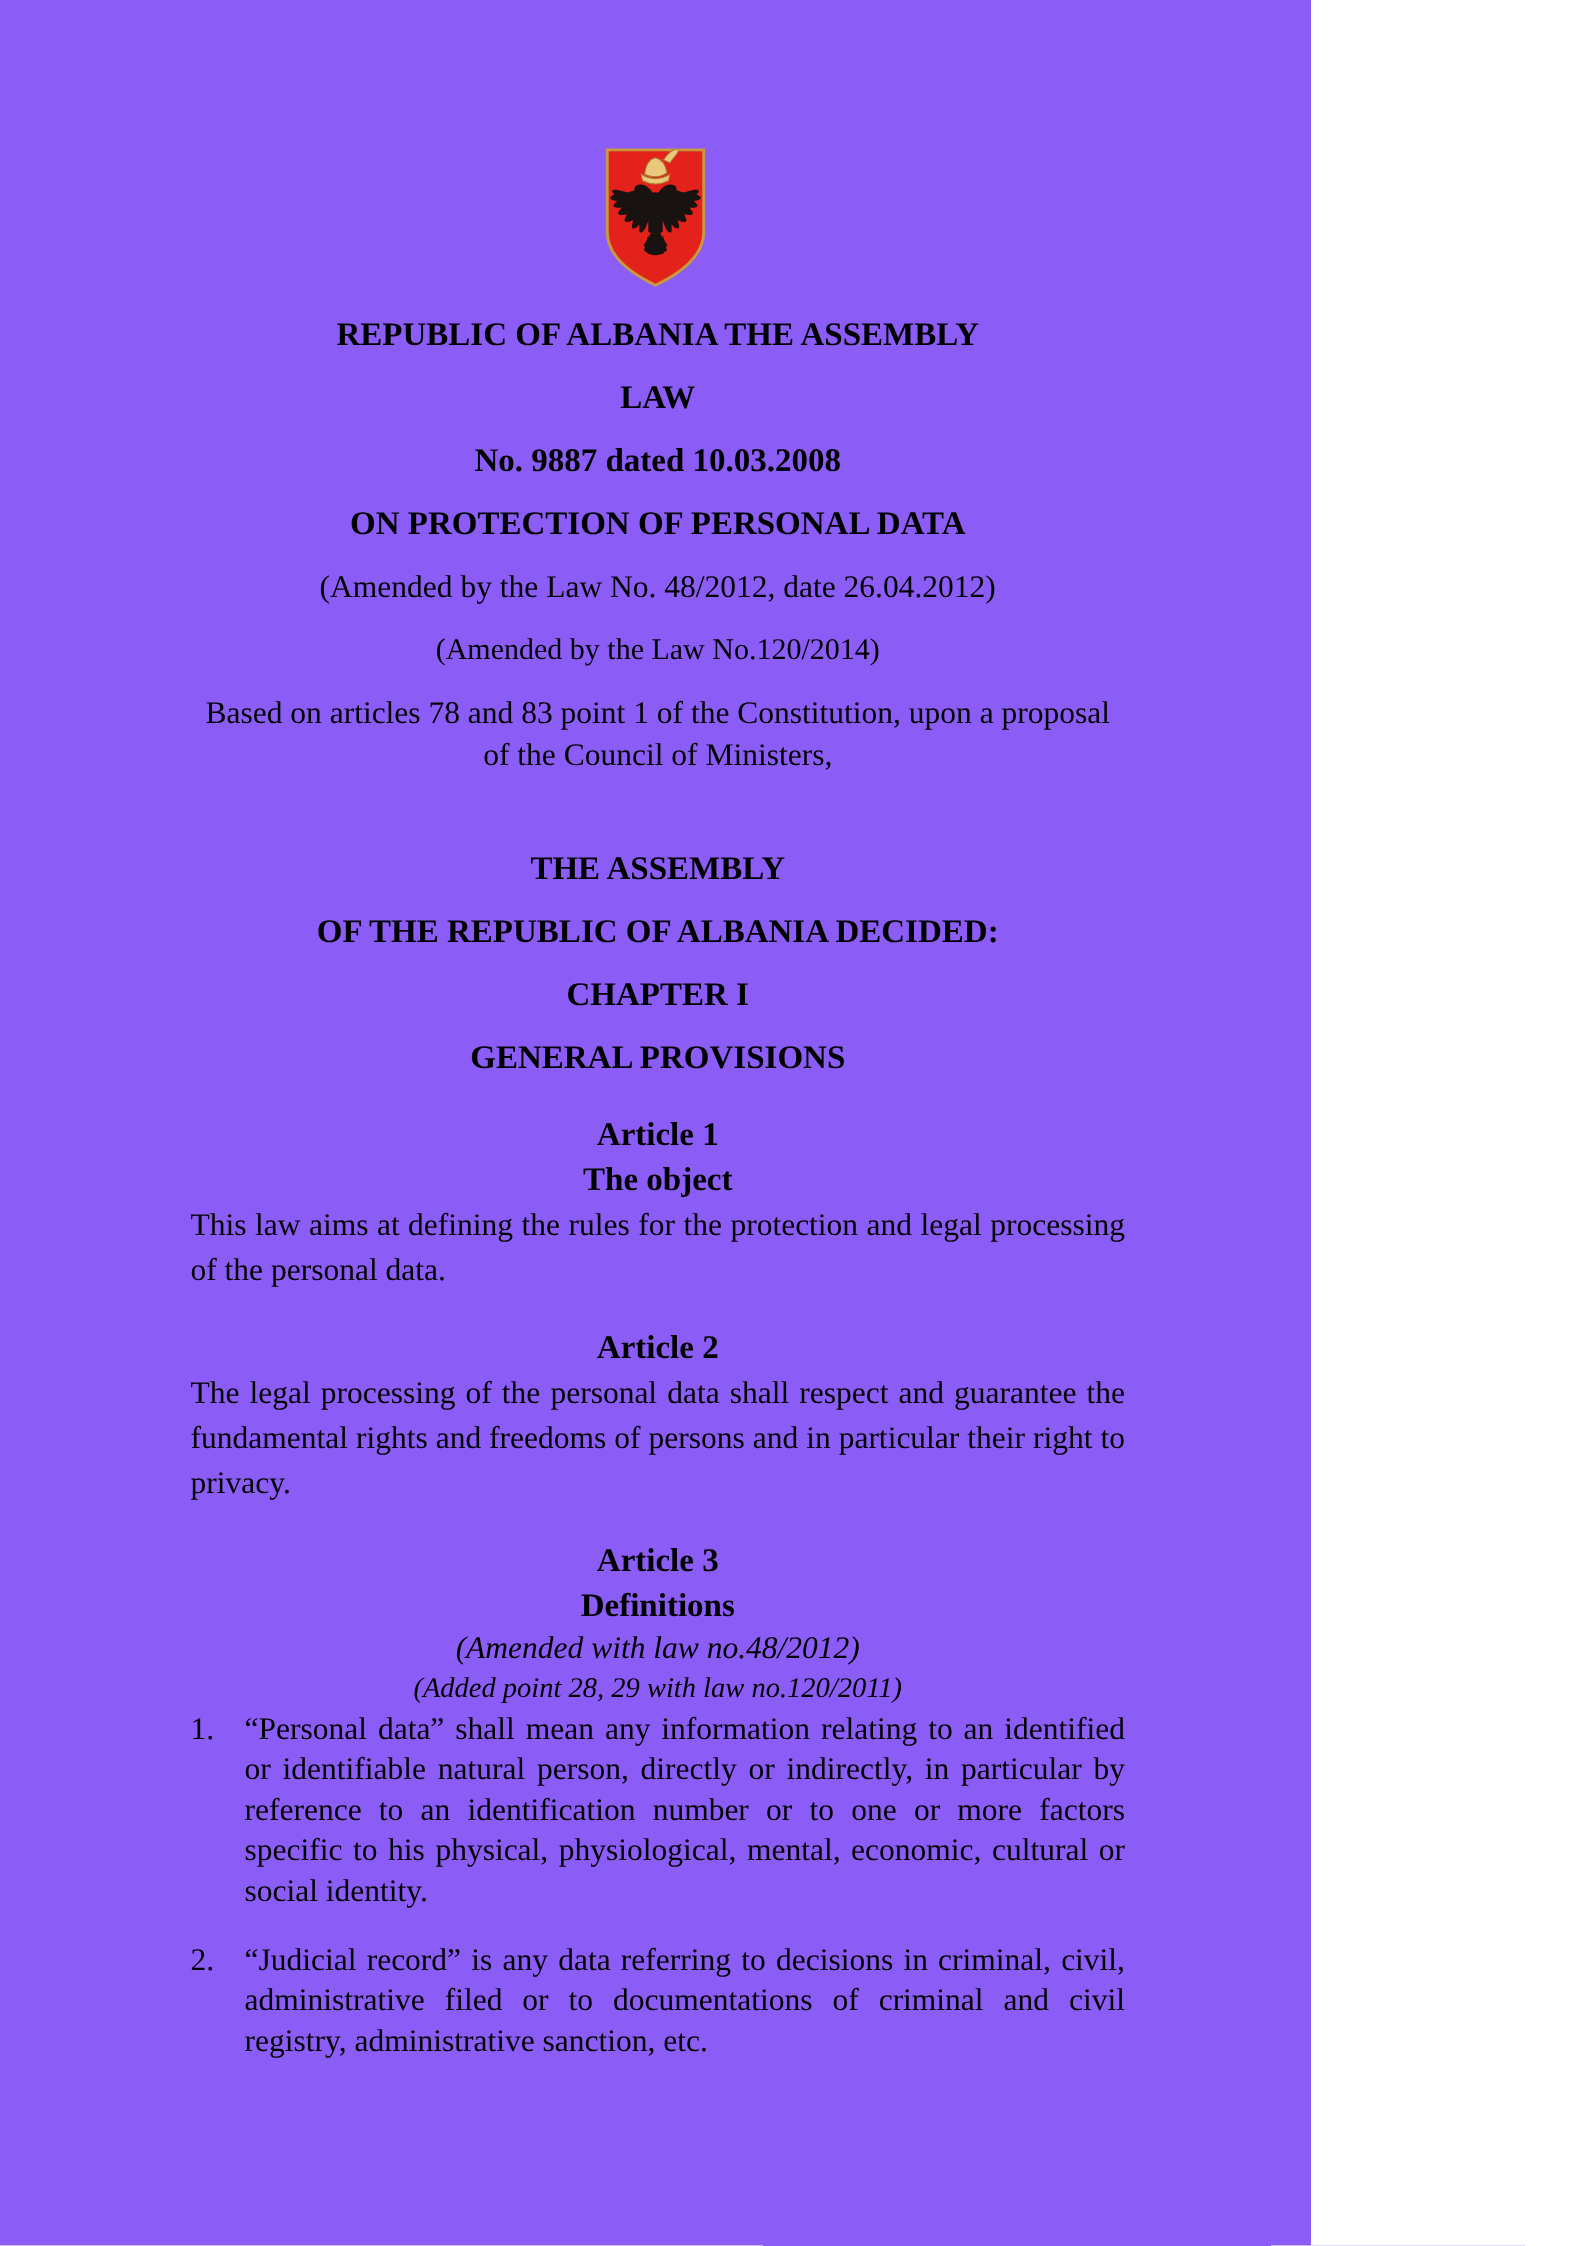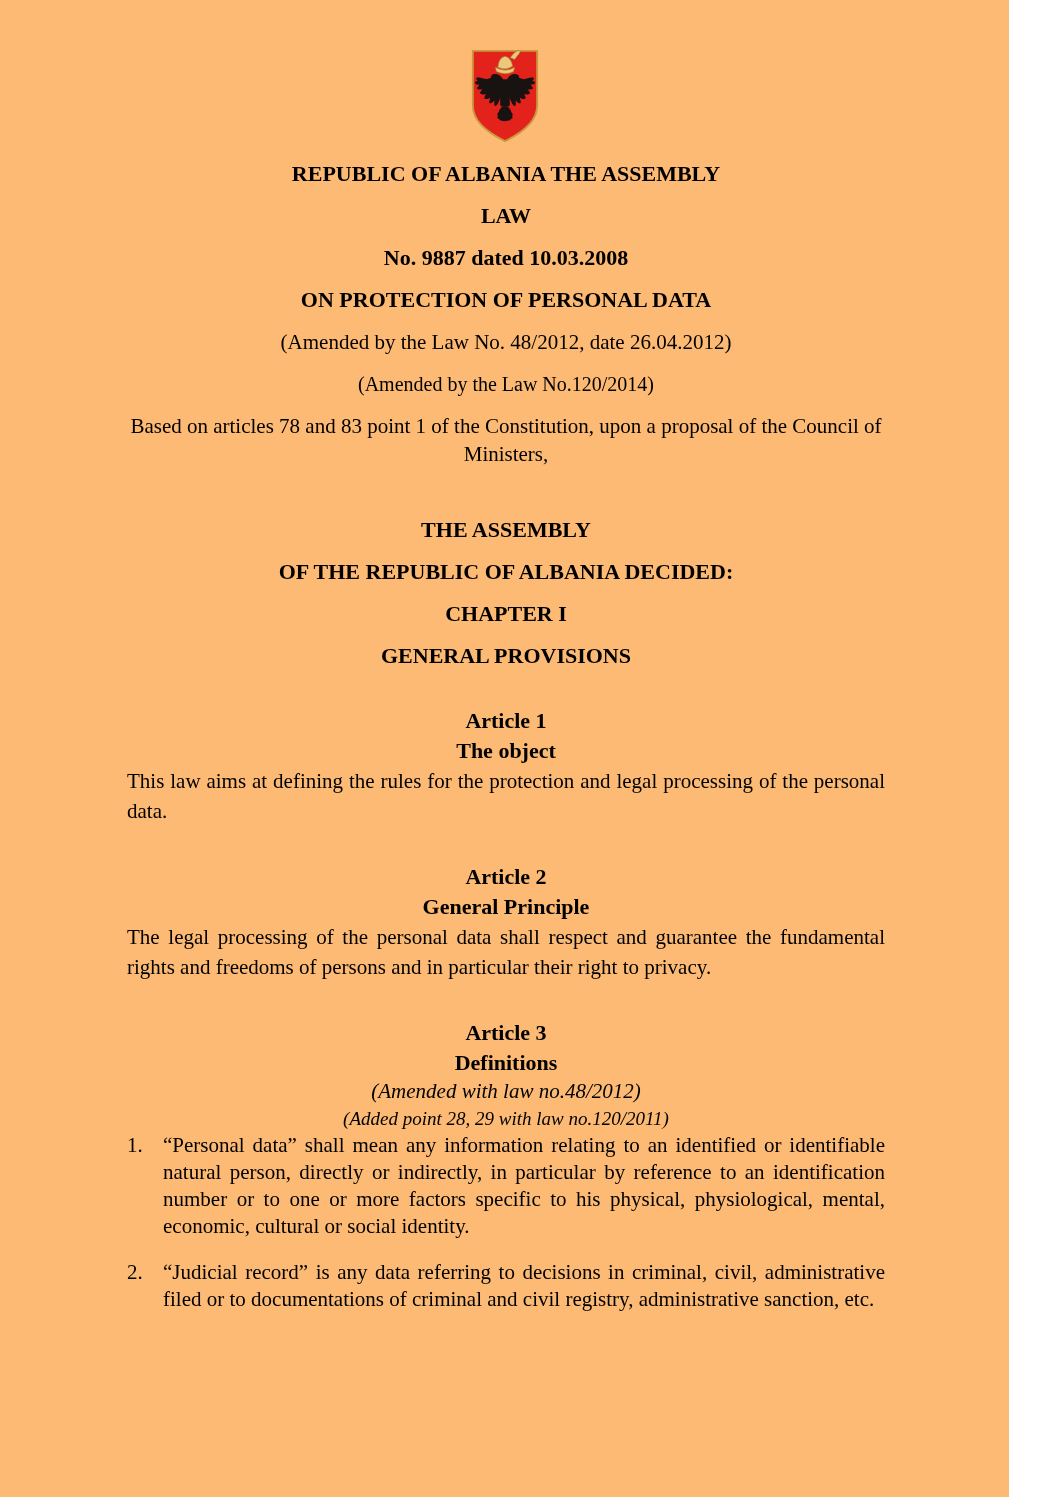--- a/index.html
+++ b/index.html
@@ -1,35 +1,35 @@
 <!DOCTYPE html>
 <html><head>
 <meta charset="utf-8">
 <style>
   html, body { margin: 0; padding: 0; background: #ffffff; }
   .page {
     position: relative;
-    width: 1009px;
+    width: 874px;
     height: 1497px;
     box-sizing: border-box;
-    background: #fdba74;
-    padding-top: 48px;
+    background: #8b5cf6;
+    padding-top: 97px;
     font-family: "Liberation Serif", "DejaVu Serif", serif;
     color: #000000;
     overflow: hidden;
   }
   .emblem-wrap { text-align: center; height: 96px; margin-bottom: 16px; }
   .emblem-wrap svg { display: inline-block; }
   .content { margin: 0 124px 0 127px; font-size: 21px; line-height: 28px; }
   .c  { text-align: center; }
   .h  { font-weight: bold; font-size: 22px; }
   .hl { margin: 0 0 14px 0; }
   .amend2 { font-size: 20px; }
   .preamble { margin: 0 0 48px 0; }
-  .article { margin-top: 36px; }
+  .article { margin-top: 22px; }
   .t0 { margin: 0; line-height: 30px; }
   .bodytext { margin: 0; line-height: 30px; text-align: justify; }
   .it { font-style: italic; margin: 0; line-height: 27px; }
   .it-sm { font-size: 19px; }
   .intro { margin: 14px 0 16px 0; line-height: 28px; text-align: left; }
   .li { display: flex; margin: 0 0 19px 0; line-height: 27px; }
   .li .num { flex: 0 0 36px; }
   .li .li-text { flex: 1; text-align: justify; }
   .shield-border { stroke: #c99a3d; stroke-width: 2; }
   .helmet-line { stroke: #a97f2f; stroke-width: 0.7; }
@@ -88,21 +88,20 @@
     <p class="h c hl">GENERAL PROVISIONS</p>
 
     <div class="article">
       <p class="h c t0">Article 1</p>
       <p class="h c t0">The object</p>
       <p class="bodytext">This law aims at defining the rules for the protection and legal processing of the personal data.</p>
     </div>
 
     <div class="article">
       <p class="h c t0">Article 2</p>
-      <p class="h c t0">General Principle</p>
       <p class="bodytext">The legal processing of the personal data shall respect and guarantee the fundamental rights and freedoms of persons and in particular their right to privacy.</p>
     </div>
 
     <div class="article">
       <p class="h c t0">Article 3</p>
       <p class="h c t0">Definitions</p>
       <p class="c it">(Amended with law no.48/2012)</p>
       <p class="c it it-sm">(Added point 28, 29 with law no.120/2011)</p>
 
 

